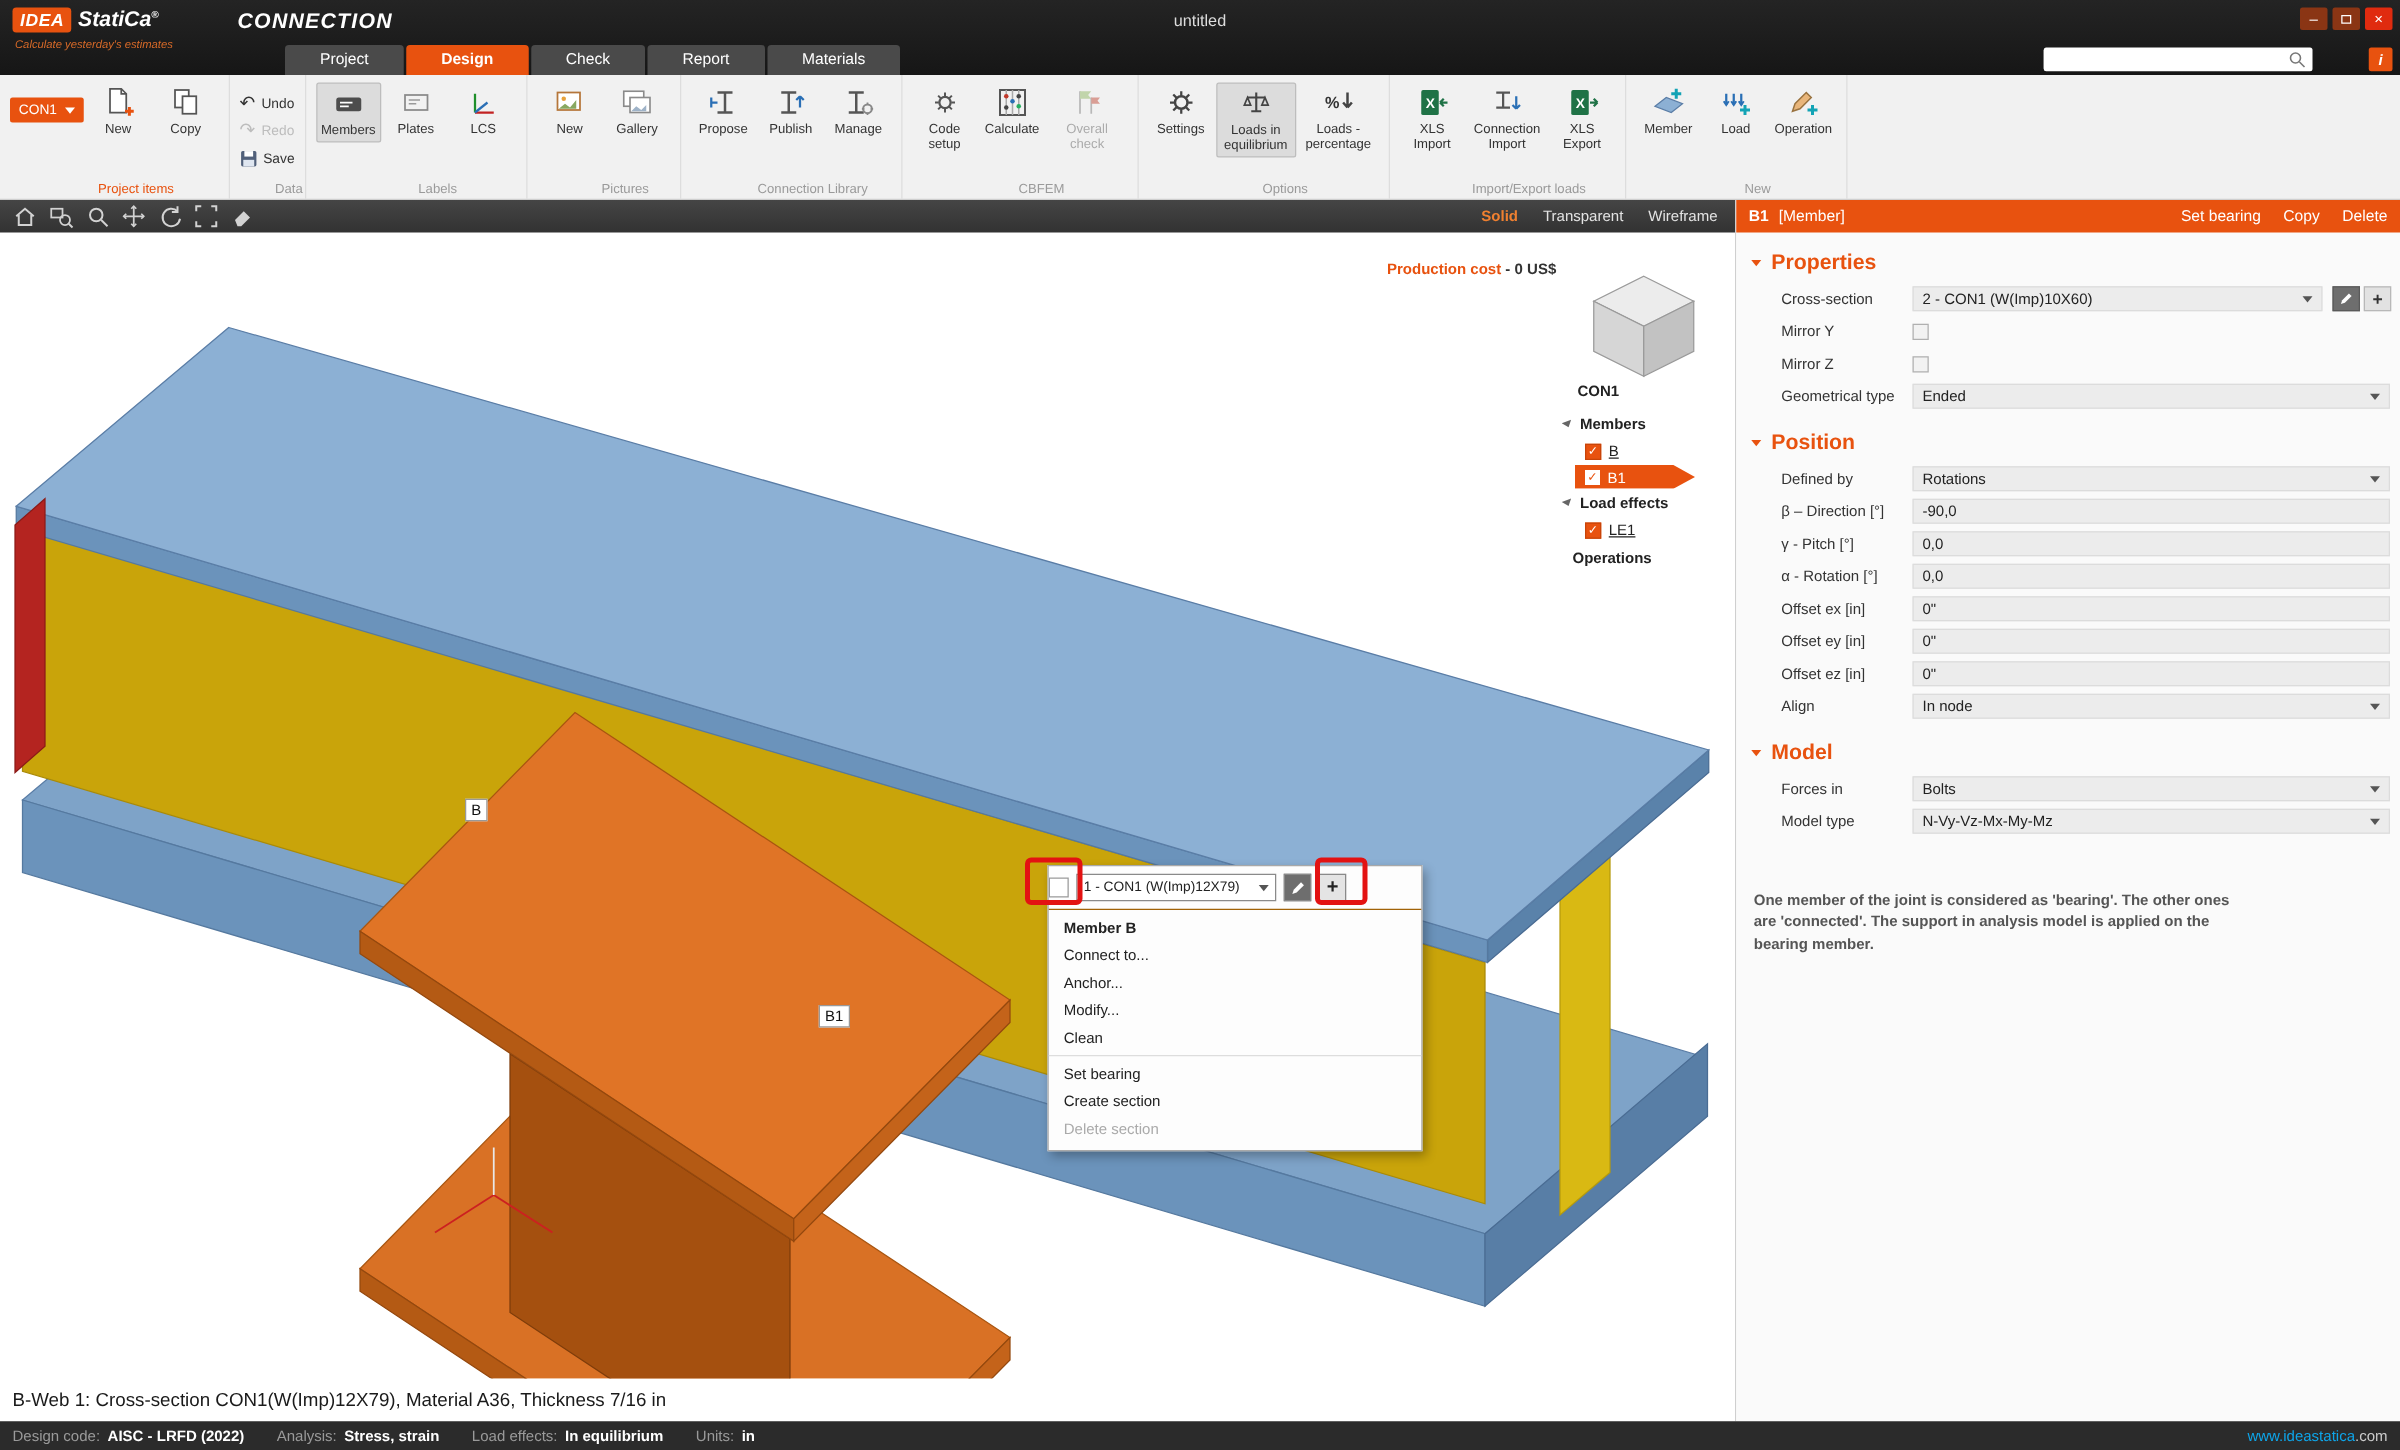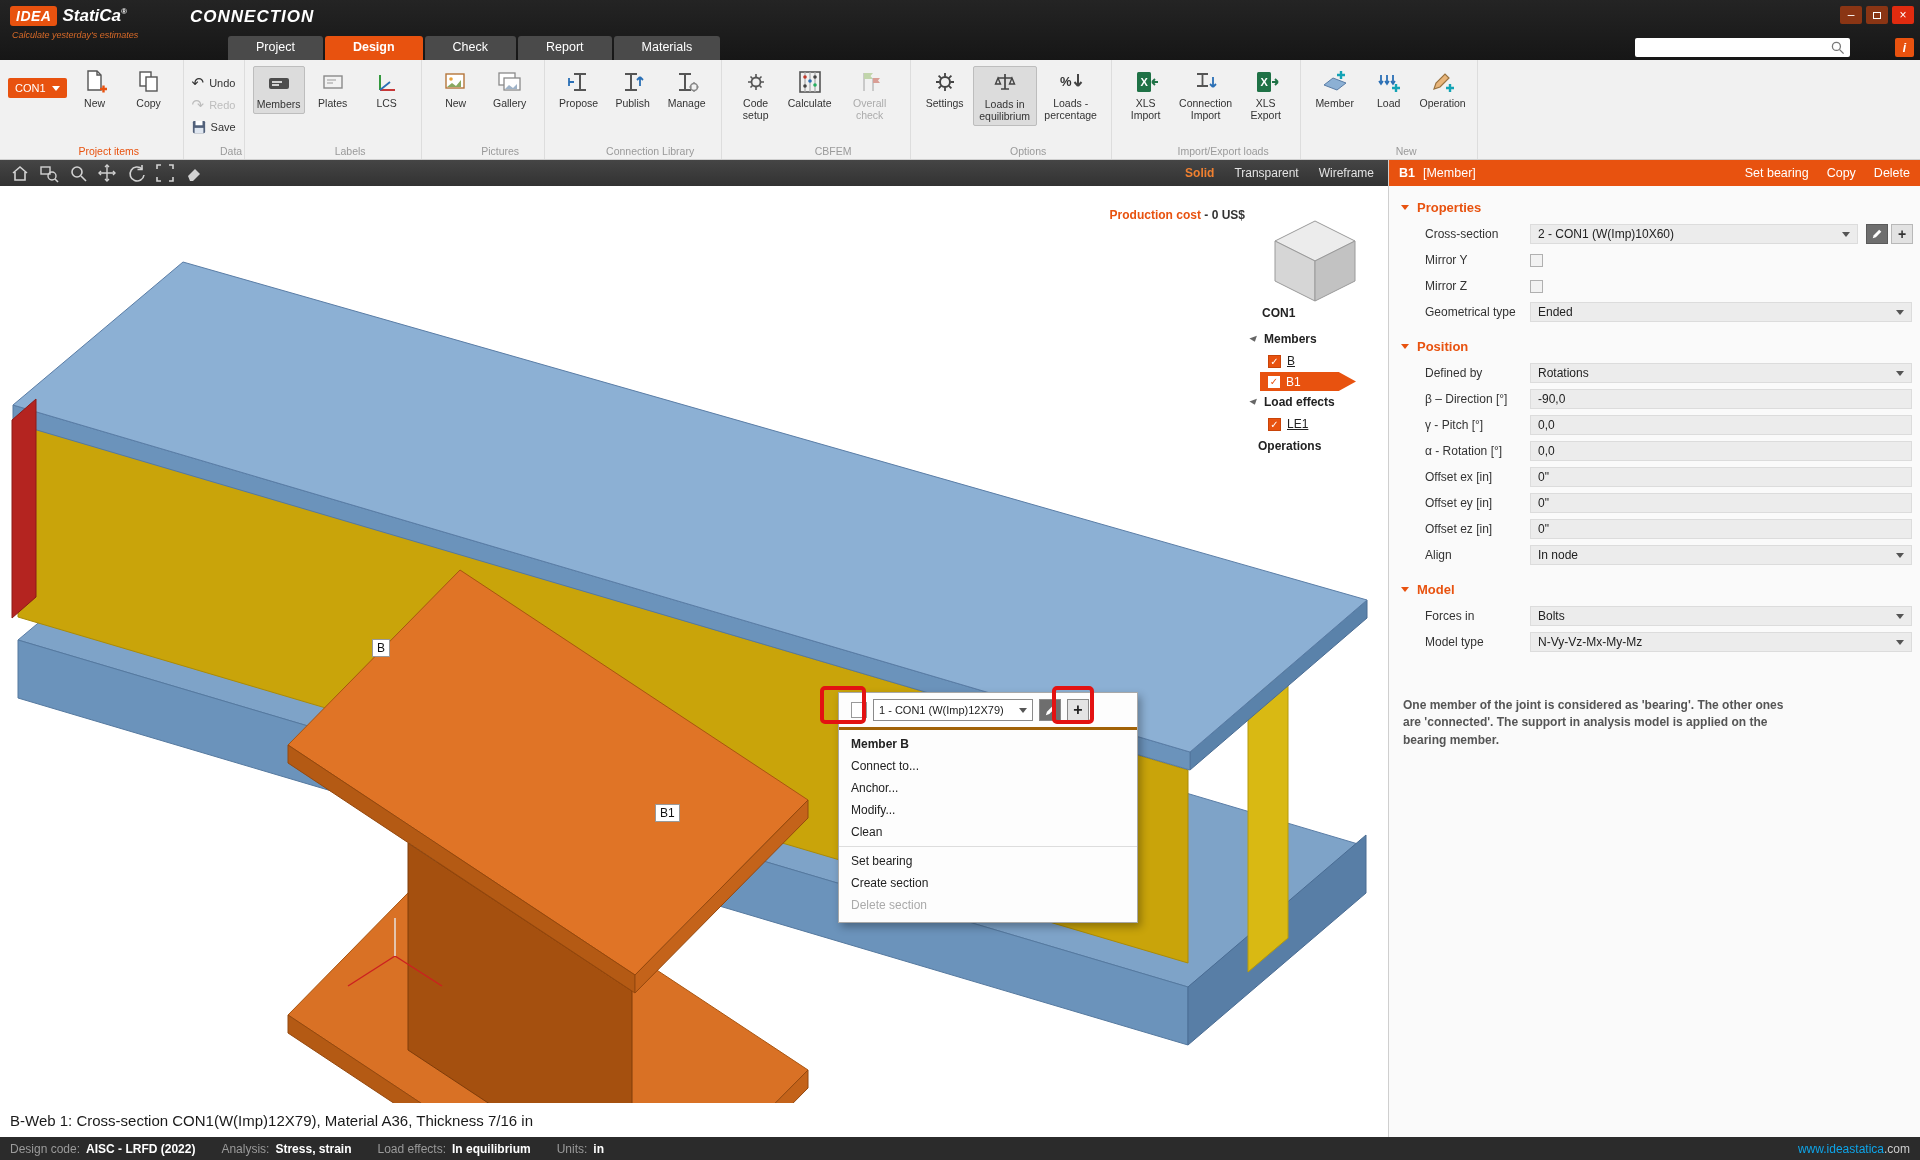--- a/index.html
+++ b/index.html
@@ -98,42 +98,42 @@
   .cb.orange { background:#e8520f; border-color:#c84409; color:#fff; }
   .cb.whiteck { background:#fff; border-color:#fff; color:#e8520f; }
   .tree-sel { margin-left:22px; width:96px; height:19px; background:#e8520f; color:#fff;
               display:flex; align-items:center; gap:6px; padding-left:8px;
               clip-path:polygon(0 0,82% 0,100% 50%,82% 100%,0 100%); }
 
   
   #ctx-menu { position:absolute; left:838px; top:692px; width:300px; background:#fdfdfd;
               border:1px solid #a8a8a8; box-shadow:3px 4px 8px rgba(0,0,0,.3); z-index:10;
               font-size:12px; color:#222; padding-bottom:6px; }
-  .ctx-head { display:flex; align-items:center; gap:6px; padding:6px 12px; border-bottom:3px solid #a16207; }
+  .ctx-head { display:flex; align-items:center; gap:6px; padding:6px 0; border-bottom:1px solid #a16207; }
   .ctx-dd { width:160px; height:22px; background:#fff; border:1px solid #8a8a8a; display:flex;
             align-items:center; font-size:11px; padding:0 5px; gap:4px; }
   .ctx-dd .txt { flex:1; white-space:nowrap; overflow:hidden; }
   .sq-btn { width:22px; height:22px; border:1px solid #8a8a8a; background:#e4e4e4; display:flex;
             align-items:center; justify-content:center; }
   .sq-btn.dark { background:#6e6e6e; }
   .ctx-title { font-weight:bold; padding:7px 12px 4px; }
   .ctx-item { padding:4px 12px; height:22px; }
   .ctx-item.disabled { color:#aaa; }
   .ctx-sep { border-top:1px solid #ddd; margin:3px 0; }
 
   .annot { position:absolute; border:4px solid #e31212; border-radius:5px; z-index:11; }
 
   
   #sidepanel { position:absolute; left:1389px; top:160px; width:531px; height:977px; background:#fafafa; }
   .panel-head { height:26px; background:#e8520f; color:#fff; display:flex; align-items:center;
                 padding:0 10px; font-size:12.5px; }
   .panel-head .pid { font-weight:bold; margin-right:8px; }
   .panel-actions { margin-left:auto; display:flex; gap:18px; }
   .psection { display:flex; align-items:center; gap:8px; padding:14px 0 6px 12px; }
-  .ptitle { color:#e8520f; font-weight:bold; font-size:13px; }
+  .ptitle { color:#e8520f; font-weight:bold; font-size:17px; }
   .prow { display:flex; align-items:center; height:26px; padding-left:36px; }
   .plabel { width:105px; font-size:12px; color:#333; flex:0 0 105px; }
   .pfield { margin-left:0; flex:1; height:20px; background:#ececec; border:1px solid #dcdcdc;
             display:flex; align-items:center; font-size:12px; padding:0 7px; margin-right:8px; color:#222; }
   .pfield .tri-down { margin-left:auto; }
   .pfield.short { flex:0 0 328px; }
   .mini-btn { width:22px; height:20px; background:#6e6e6e; border:1px solid #5a5a5a; margin-right:3px;
               display:flex; align-items:center; justify-content:center; }
   .mini-btn.light { background:#e2e2e2; border-color:#b8b8b8; color:#333; font-weight:bold; font-size:14px; }
   .pcheck { width:13px; height:13px; border:1px solid #b0b0b0; background:#f2f2f2; }
@@ -152,20 +152,21 @@
 </head>
 <body>
 
 <div id="titlebar">
   <div class="logo-row">
     <span class="logo-box">IDEA</span>
     <span class="logo-statica"><span>StatiCa</span><sup>®</sup></span>
   </div>
   <div class="tagline">Calculate yesterday's estimates</div>
   <div class="app-name">CONNECTION</div>
+  <div class="doc-title">untitled</div>
   <div class="winbtns">
     <div class="winbtn min">–</div>
     <div class="winbtn max">
         <span class="maxglyph"></span>
       </div>
     <div class="winbtn close">×</div>
   </div>
   <div class="tabs">
     <div class="tab">Project</div>
     <div class="tab active">Design</div>

